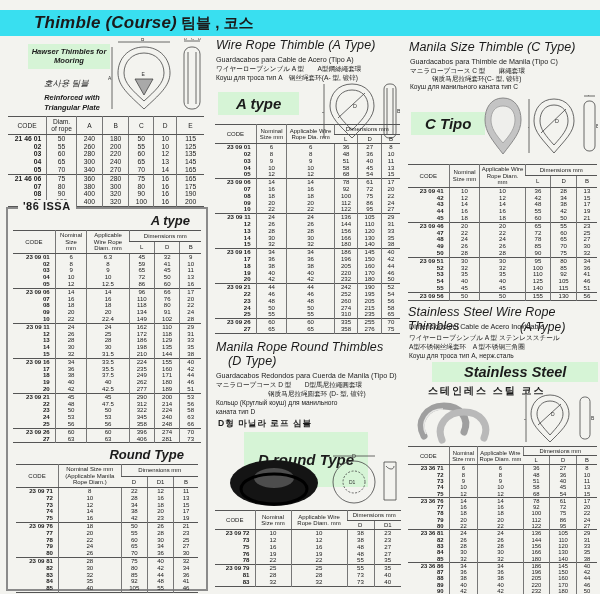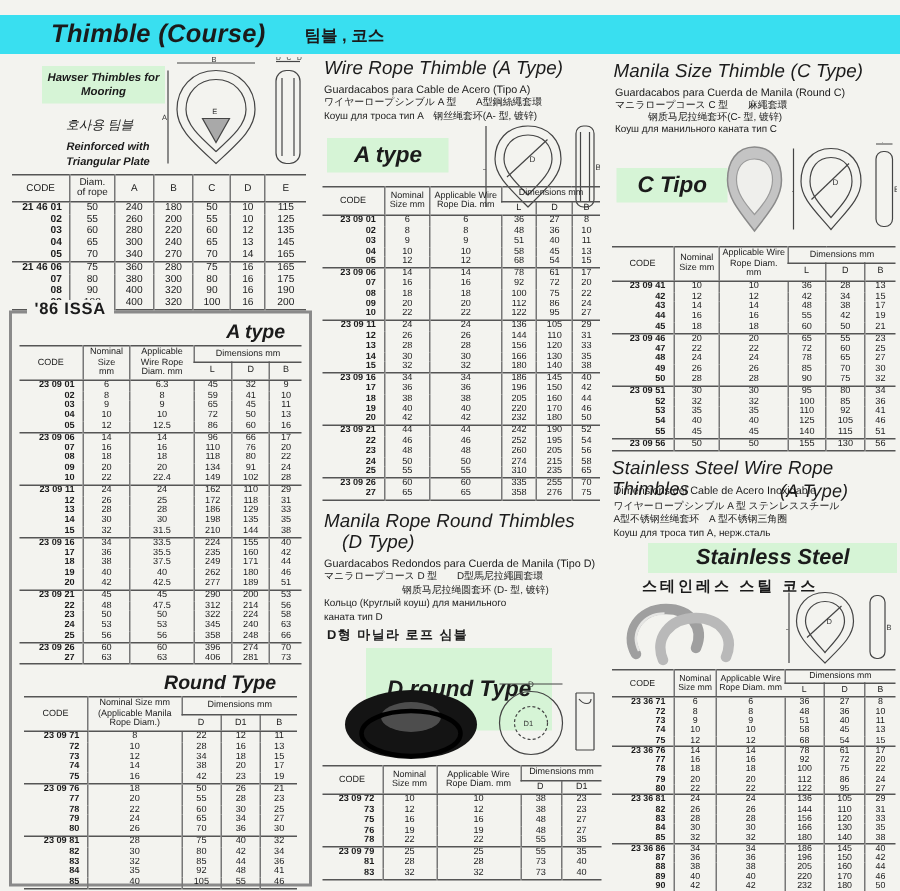--- a/index.html
+++ b/index.html
@@ -1,21 +1,21 @@
 <!DOCTYPE html>
 <html><head>
 <meta charset="utf-8">
 <style>
   html,body{margin:0;padding:0;}
   body{width:600px;height:594px;background:#f3f3ef;font-family:"Liberation Sans",sans-serif;color:#1b1b1b;position:relative;overflow:hidden;}
   .abs{position:absolute;}
   
   #banner{left:0;top:10px;width:600px;height:26px;display:flex;align-items:center;}
   #banner .t1{font-size:17px;font-weight:bold;font-style:italic;margin-left:34px;letter-spacing:.2px;}
-  #banner .t2{font-size:11px;font-weight:bold;margin-left:26px;}
+  #banner .t2{font-size:15px;font-weight:bold;margin-left:4px;}
   
   .glabel{display:inline-block;font-weight:bold;font-style:italic;padding:2px 12px;}
   
   .sec-title{font-size:12.5px;font-weight:normal;font-style:italic;letter-spacing:.1px;}
   .lang{font-size:6.6px;line-height:1.25;white-space:nowrap;}
   .lang.es{font-size:7.2px;}
   
   table.cat{border-collapse:collapse;width:100%;table-layout:fixed;background:transparent;}
   table.cat th,table.cat td{padding:0 1px;font-size:6.1px;line-height:6.8px;text-align:center;overflow:hidden;}
   table.cat th{font-weight:normal;font-size:6.0px;line-height:6.6px;border-bottom:1px solid #555;padding:1px 1px;}
@@ -923,21 +923,21 @@
           <td>32</td>
           <td>32</td>
           <td>73</td>
           <td>40</td>
         </tr>
       </tbody>
     </table>
   </div>
 
 <div class="abs sec-title" style="left:409px;top:40px;">Manila Size Thimble (C Type)</div>
-<div class="abs lang es" style="left:410px;top:57px;">Guardacabos para Cuerda de Manila (Round C)</div>
+<div class="abs lang es" style="left:410px;top:57px;">Guardacabos para Thimble de Manila (Tipo C)</div>
 <div class="abs lang" style="left:410px;top:67px;">マニラロープコース C 型　　麻繩套環</div>
 <div class="abs lang" style="left:432px;top:75px;">钢质马尼拉绳套环(C- 型, 镀锌)</div>
 <div class="abs lang" style="left:410px;top:83px;">Коуш для манильного каната тип C</div>
 
 <div class="abs glabel" style="left:411px;top:112px;background:#d6f4d6;font-size:15px;padding:3px 14px;">C Tipo</div>
 
 <svg class="abs" style="left:482px;top:95px;" width="42" height="62" viewBox="0 0 42 62">
   <path d="M21,3 C9,3 3,13 3,25 C3,37 11,46 21,59 C31,46 39,37 39,25 C39,13 33,3 21,3 Z" fill="#c4c4c4" stroke="#8a8a8a" stroke-width="1"></path>
   <path d="M21,11 C13,11 9,17 9,25 C9,33 14,40 21,48 C28,40 33,33 33,25 C33,17 29,11 21,11 Z" fill="#efefec" stroke="#9a9a9a" stroke-width="0.8"></path>
 </svg>

